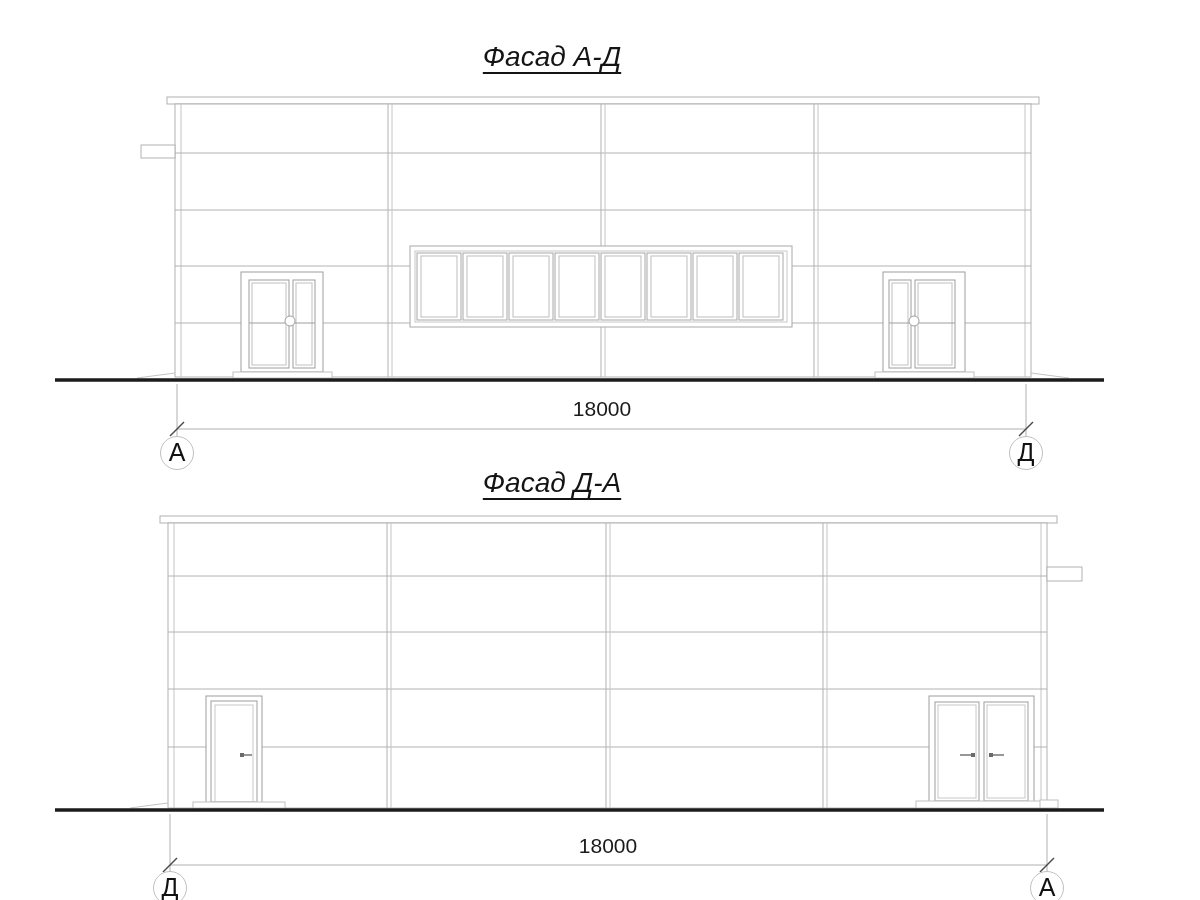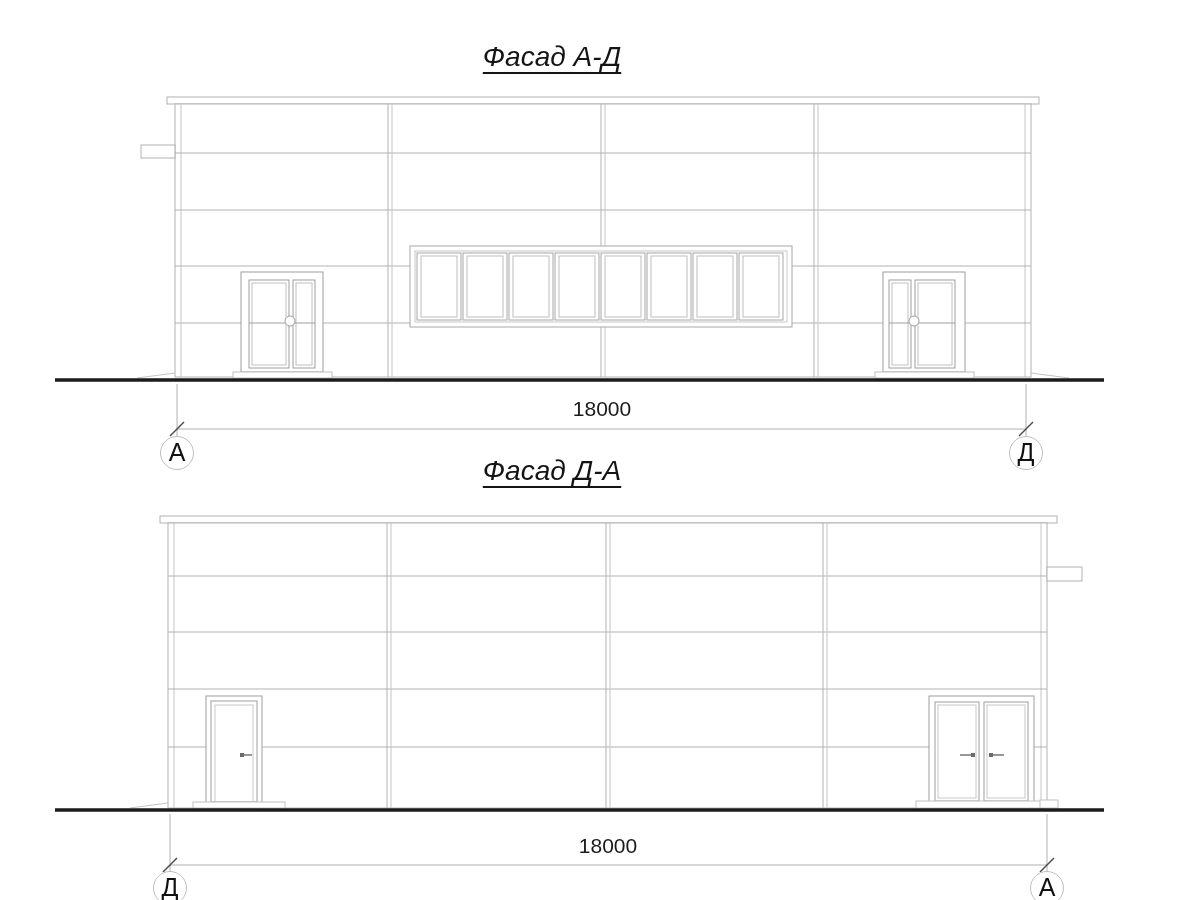--- a/index.html
+++ b/index.html
@@ -2,21 +2,21 @@
 <html><head>
 <meta charset="utf-8">
 <style>
   html,body{margin:0;padding:0;background:#ffffff;}
   .canvas{position:relative;width:1104px;height:900px;background:#ffffff;overflow:hidden;
           font-family:"Liberation Sans",sans-serif;margin-top:24px;}
   .title{position:absolute;left:0;width:100%;text-align:center;
          font:italic 28px "Liberation Sans",sans-serif;font-weight:500;color:#141414;}
   .title span{text-decoration:underline;text-underline-offset:6px;text-decoration-thickness:2px;}
   .t1{top:17px;}
-  .t2{top:431px;}
+  .t2{top:443px;}
   svg{position:absolute;left:0;top:0;}
   .dim-text{font:21px "Liberation Sans",sans-serif;fill:#1a1a1a;}
   .axis-text{font:25px "Liberation Sans",sans-serif;fill:#111111;}
 </style>
 </head>
 <body>
 
 <div class="canvas">
 
   <div class="title t1">

